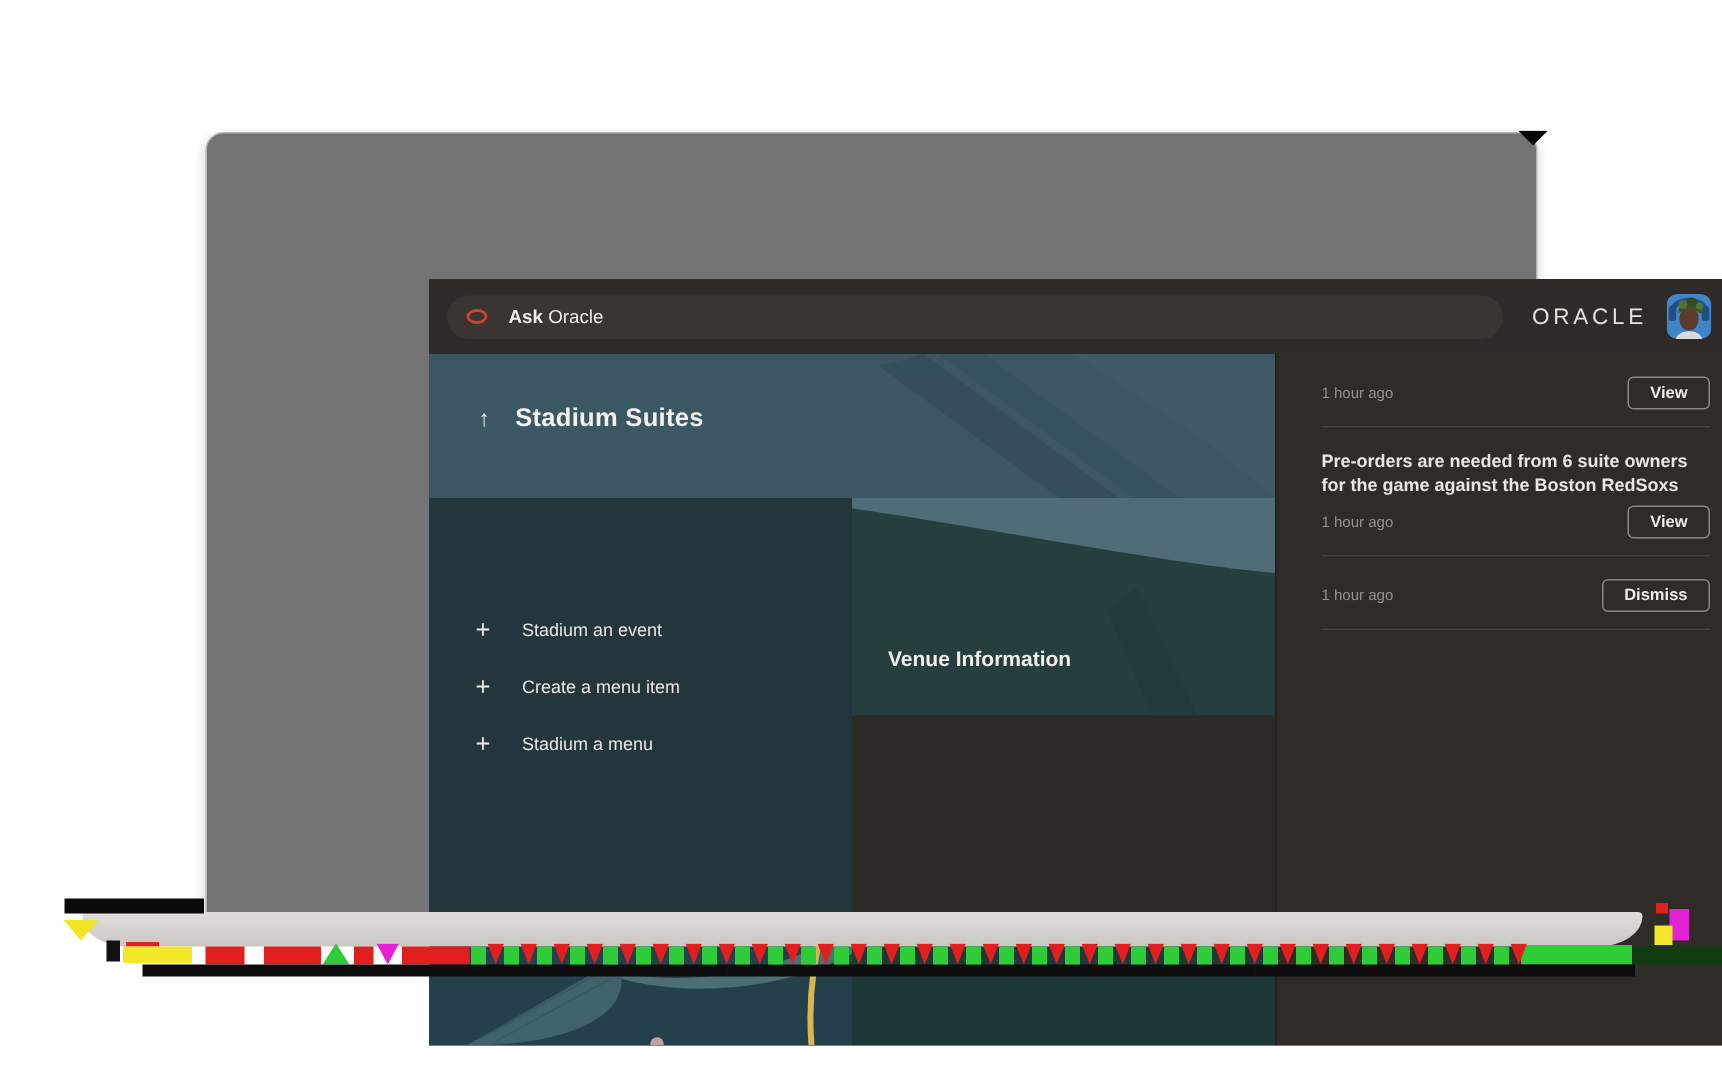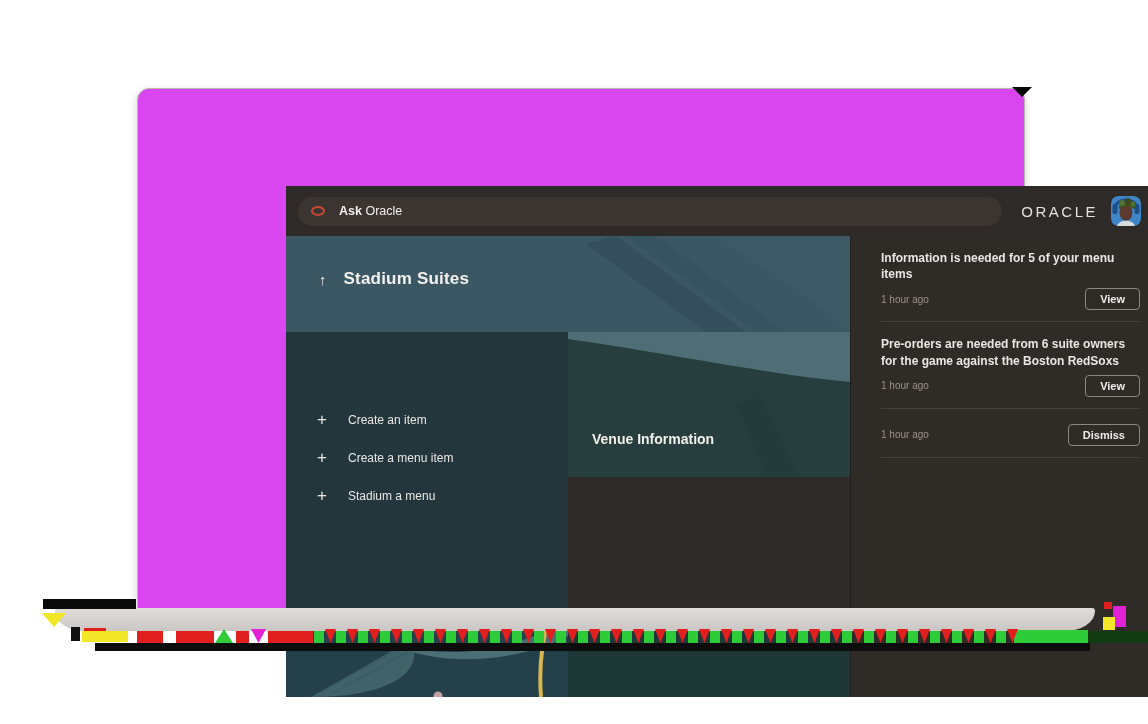--- a/index.html
+++ b/index.html
@@ -1,21 +1,21 @@
 <!DOCTYPE html>
 <html><head>
 <meta charset="utf-8">
 <style>
   * { margin:0; padding:0; box-sizing:border-box; }
   body { font-family:"Liberation Sans", sans-serif; background:#ffffff; }
   .stage { position:relative; width:1148px; height:724px; overflow:hidden; background:#ffffff; }
 
   
   .laptop { position:absolute; left:137px; top:88px; width:888px; height:524px;
-            background:#d946ef; border:1px solid #b9b6b2; border-radius:12px 12px 4px 4px;
+            background:#737373; border:1px solid #b9b6b2; border-radius:12px 12px 4px 4px;
             box-shadow:0 3px 8px rgba(0,0,0,.18); }
   .screen { position:absolute; left:148px; top:97px; width:867px; height:511px;
             background:#2e2a27; overflow:hidden; }
   .base   { position:absolute; left:55px; top:608px; width:1040px; height:23px;
             background:linear-gradient(#e0ddda, #c9c6c3);
             border-radius:3px 3px 30px 30px / 3px 3px 20px 20px; }
 
   
   .topbar { position:absolute; left:0; top:0; width:867px; height:50px;
             background:#2e2a27; display:flex; align-items:center; }
@@ -113,21 +113,21 @@
             </svg>
             <div class="hero-inner">
               <span class="up-arrow">↑</span>
               <h1>Stadium Suites</h1>
             </div>
           </section>
 
           <div class="left-panel">
             <div class="action">
               <span class="plus">+</span>
-              <span class="action-label">Create an item</span>
+              <span class="action-label">Stadium an event</span>
             </div>
             <div class="action">
               <span class="plus">+</span>
               <span class="action-label">Create a menu item</span>
             </div>
             <div class="action">
               <span class="plus">+</span>
               <span class="action-label">Stadium a menu</span>
             </div>
           </div>
@@ -150,21 +150,20 @@
               <path d="M263,0 C255,28 253,55 255,81" stroke="#d9b750" stroke-width="4" fill="none"></path>
               <circle cx="152" cy="80" r="4.5" fill="#c4a0a4"></circle>
             </svg>
           </div>
 
           <div class="tile tile-dark"></div>
         </main>
 
         <aside class="panel">
           <div class="notif">
-            <div class="notif-title">Information is needed for 5 of your menu items</div>
             <div class="notif-row">
               <span class="notif-time">1 hour ago</span>
               <button class="notif-btn">View</button>
             </div>
           </div>
           <div class="notif">
             <div class="notif-title">Pre-orders are needed from 6 suite owners for the game against the Boston RedSoxs</div>
             <div class="notif-row">
               <span class="notif-time">1 hour ago</span>
               <button class="notif-btn">View</button>

